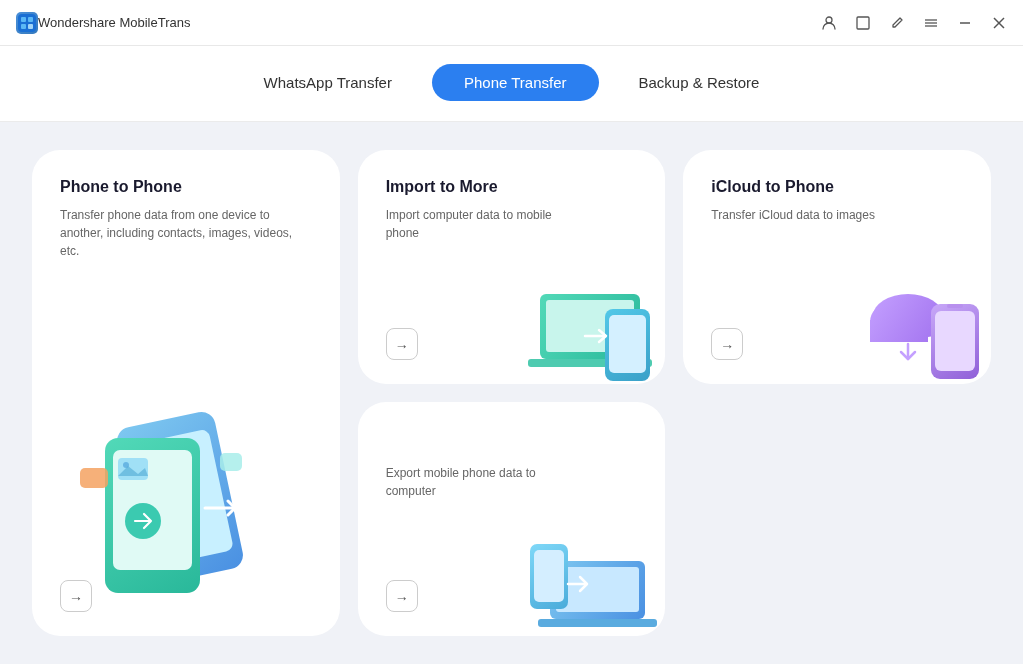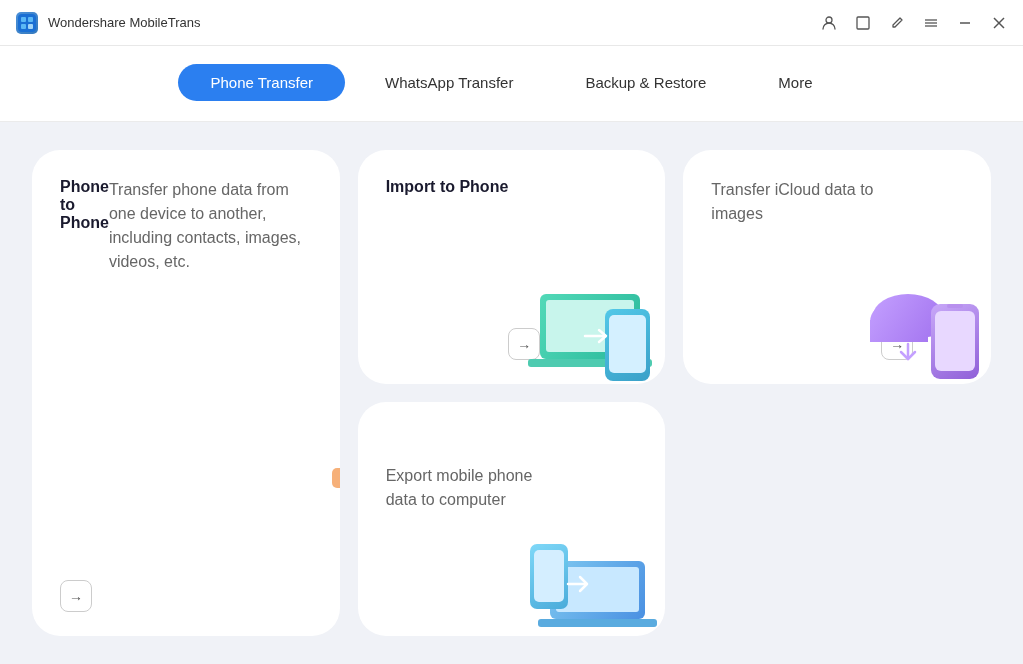--- a/index.html
+++ b/index.html
@@ -19,21 +19,21 @@
       display: flex;
       align-items: center;
       justify-content: space-between;
       padding: 0 16px;
       height: 46px;
       border-bottom: 1px solid #e8e8e8;
     }
     .title-bar-left {
       display: flex;
       align-items: center;
-      gap: 10px;
+      gap: 0;
     }
     .app-icon {
       width: 22px;
       height: 22px;
       border-radius: 5px;
       background: linear-gradient(135deg, #4a90d9, #357abd);
       display: flex;
       align-items: center;
       justify-content: center;
       font-size: 12px;
@@ -104,30 +104,30 @@
     
     .card {
       background: #ffffff;
       border-radius: 28px;
       padding: 28px 28px 24px;
       position: relative;
       overflow: hidden;
       cursor: pointer;
       transition: box-shadow 0.2s;
       display: flex;
-      flex-direction: row;
+      flex-direction: column;
     }
     .card-title {
       font-size: 16px;
       font-weight: 700;
       color: #1a1a2e;
       margin-bottom: 10px;
     }
     .card-desc {
-      font-size: 16px;
+      font-size: 12px;
       color: #666;
       line-height: 1.5;
       max-width: 200px;
     }
     .card-arrow {
       width: 32px;
       height: 32px;
       border: 1.5px solid #ccc;
       border-radius: 8px;
       display: flex;
@@ -205,24 +205,23 @@
     <span class="ctrl-icon" title="Close">
       <svg width="16" height="16" viewBox="0 0 16 16" fill="none">
           <line x1="3" y1="3" x2="13" y2="13" stroke="#555" stroke-width="1.5"></line>
           <line x1="13" y1="3" x2="3" y2="13" stroke="#555" stroke-width="1.5"></line>
         </svg>
     </span>
   </div>
 </div>
 
 <div class="nav-bar">
+  <button class="nav-tab">WhatsApp Transfer</button>
   <button class="nav-tab active">Phone Transfer</button>
-  <button class="nav-tab">WhatsApp Transfer</button>
   <button class="nav-tab">Backup &amp; Restore</button>
-  <button class="nav-tab">More</button>
 </div>
 
 <div class="main-content">
   <div class="cards-grid">
 
     <div class="card card-large" style="min-height:360px;">
       <span class="card-title">Phone to Phone</span>
       <span class="card-desc">Transfer phone data from one device to another, including contacts, images, videos, etc.</span>
 
       <div style="flex:1; position:relative; min-height:200px; margin-top:10px;">
@@ -261,21 +260,22 @@
             </linearGradient>
           </defs>
         </svg>
       </div>
       <div class="card-arrow card-arrow-bottom">
         <span>→</span>
       </div>
     </div>
 
     <div class="card" style="min-height:170px;position:relative;overflow:hidden;">
-      <span class="card-title">Import to Phone</span>
+      <span class="card-title">Import to More</span>
+      <span class="card-desc" style="max-width:170px;">Import computer data to mobile phone</span>
       <div class="card-arrow" style="margin-top:auto;">
         <span>→</span>
       </div>
 
       <svg width="155" height="120" viewBox="0 0 155 120" fill="none" style="position:absolute;right:0;bottom:0;">
 
         <rect x="30" y="30" width="100" height="65" rx="6" fill="url(#laptopGrad)"></rect>
         <rect x="36" y="36" width="88" height="52" rx="3" fill="#c8f5ec"></rect>
 
         <rect x="18" y="95" width="124" height="8" rx="3" fill="#4ecbb0"></rect>
@@ -292,20 +292,21 @@
           </linearGradient>
           <linearGradient id="phoneGrad2" x1="95" y1="45" x2="140" y2="117" gradientUnits="userSpaceOnUse">
             <stop offset="0%" stop-color="#52c8e8"></stop>
             <stop offset="100%" stop-color="#3aa0c8"></stop>
           </linearGradient>
         </defs>
       </svg>
     </div>
 
     <div class="card" style="min-height:170px;position:relative;overflow:hidden;">
+      <span class="card-title">iCloud to Phone</span>
       <span class="card-desc" style="max-width:170px;">Transfer iCloud data to images</span>
       <div class="card-arrow" style="margin-top:auto;">
         <span>→</span>
       </div>
 
       <svg width="155" height="120" viewBox="0 0 155 120" fill="none" style="position:absolute;right:0;bottom:0;">
 
         <ellipse cx="72" cy="52" rx="35" ry="22" fill="url(#cloudGrad)"></ellipse>
         <circle cx="52" cy="58" r="18" fill="url(#cloudGrad)"></circle>
         <circle cx="92" cy="58" r="15" fill="url(#cloudGrad)"></circle>

